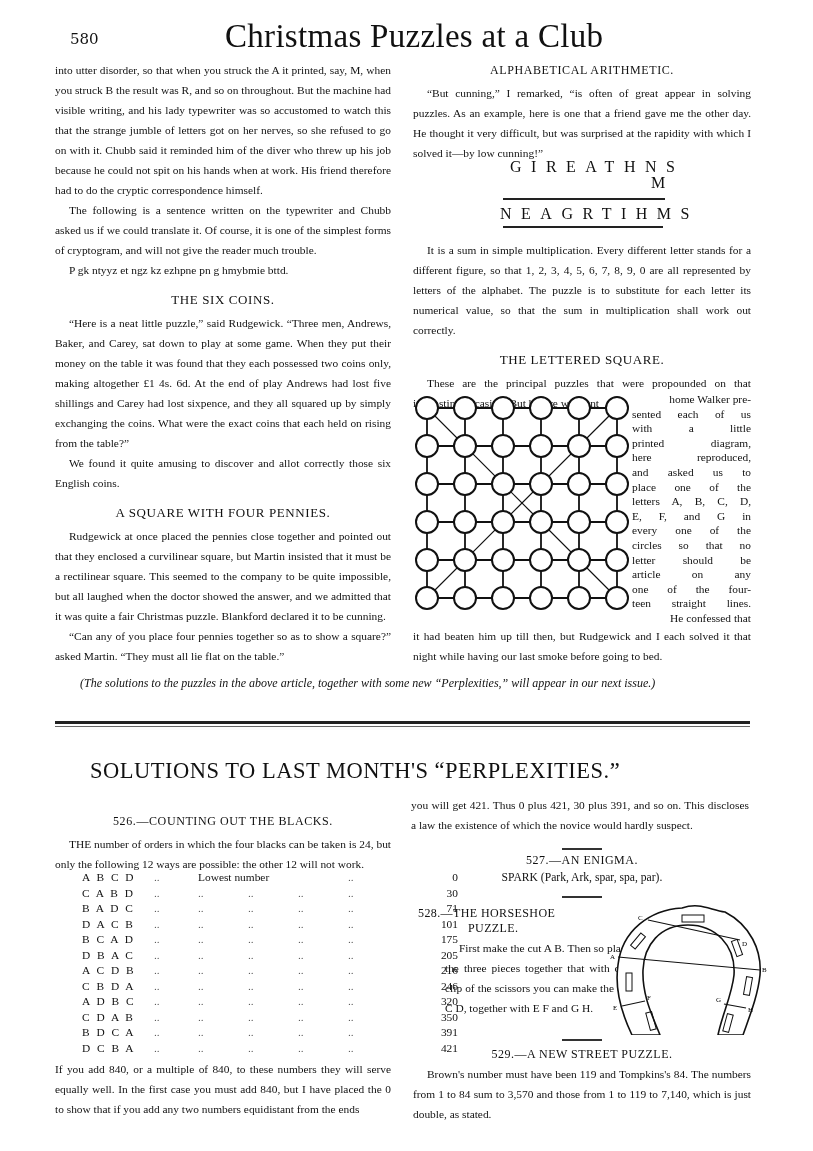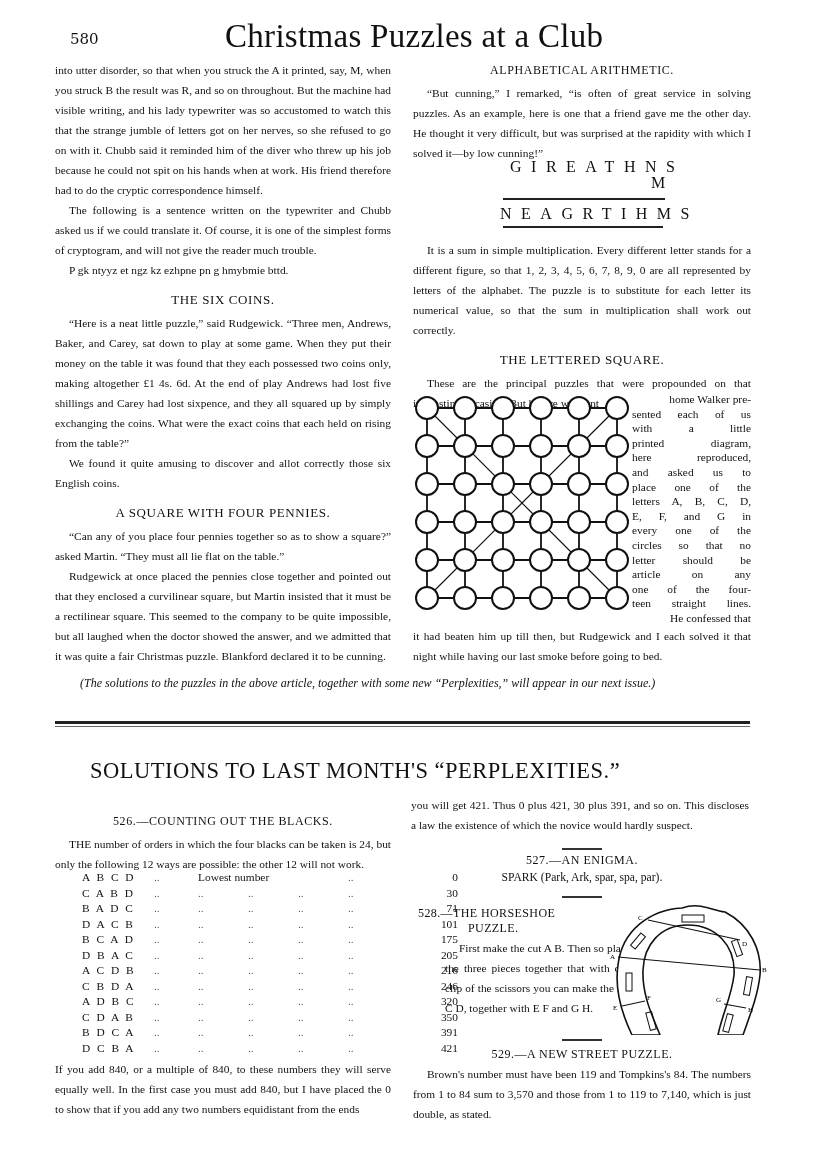--- a/index.html
+++ b/index.html
@@ -34,27 +34,27 @@
 <div class="abs running-title">Christmas Puzzles at a Club</div>
 
 <div class="col" style="left:55px; top:60px; width:336px;">
   <p class="noindent">into utter disorder, so that when you struck the A it printed, say, M, when you struck B the result was R, and so on throughout. But the machine had visible writing, and his lady typewriter was so accustomed to watch this that the strange jumble of letters got on her nerves, so she refused to go on with it. Chubb said it reminded him of the diver who threw up his job because he could not spit on his hands when at work. His friend therefore had to do the cryptic correspondence himself.</p>
   <p>The following is a sentence written on the typewriter and Chubb asked us if we could translate it. Of course, it is one of the simplest forms of cryptogram, and will not give the reader much trouble.</p>
   <p class="cipher">P gk ntyyz et ngz kz ezhpne pn g hmybmie bttd.</p>
   <div class="heading">THE SIX COINS.</div>
   <p>“Here is a neat little puzzle,” said Rudgewick. “Three men, Andrews, Baker, and Carey, sat down to play at some game. When they put their money on the table it was found that they each possessed two coins only, making altogether £1 4s. 6d. At the end of play Andrews had lost five shillings and Carey had lost sixpence, and they all squared up by simply exchanging the coins. What were the exact coins that each held on rising from the table?”</p>
   <p>We found it quite amusing to discover and allot correctly those six English coins.</p>
   <div class="heading">A SQUARE WITH FOUR PENNIES.</div>
+  <p>Rudgewick at once placed the pennies close together and pointed out that they enclosed a curvilinear square, but Martin insisted that it must be a rectilinear square. This seemed to the company to be quite impossible, but all laughed when the doctor showed the answer, and we admitted that it was quite a fair Christmas puzzle. Blankford declared it to be cunning.</p>
   <p>“Can any of you place four pennies together so as to show a square?” asked Martin. “They must all lie flat on the table.”</p>
-  <p>Rudgewick at once placed the pennies close together and pointed out that they enclosed a curvilinear square, but Martin insisted that it must be a rectilinear square. This seemed to the company to be quite impossible, but all laughed when the doctor showed the answer, and we admitted that it was quite a fair Christmas puzzle. Blankford declared it to be cunning.</p>
 </div>
 
 <div class="col" style="left:413px; top:60px; width:338px;">
   <div class="heading sm" style="margin-top:0">ALPHABETICAL ARITHMETIC.</div>
-  <p>“But cunning,” I remarked, “is often of great service in solving puzzles. As an example, here is one that a friend gave me the other day. He thought it very difficult, but was surprised at the rapidity with which I solved it—by low cunning!”</p>
+  <p>“But cunning,” I remarked, “is often of great appear in solving puzzles. As an example, here is one that a friend gave me the other day. He thought it very difficult, but was surprised at the rapidity with which I solved it—by low cunning!”</p>
 </div>
 
 <div class="mult" style="left:510px; top:158px;">GIREATHNS</div>
 <div class="mult" style="left:651px; top:174px;">M</div>
 <div class="rule" style="left:503px; top:198px; width:162px; height:1.5px;"></div>
 <div class="mult" style="left:500px; top:205px;">NEAGRTIHMS</div>
 <div class="rule" style="left:503px; top:226px; width:160px; height:1.5px;"></div>
 
 <div class="col" style="left:413px; top:240px; width:338px;">
   <p>It is a sum in simple multiplication. Every different letter stands for a different figure, so that 1, 2, 3, 4, 5, 6, 7, 8, 9, 0 are all represented by letters of the alphabet. The puzzle is to substitute for each letter its numerical value, so that the sum in multiplication shall work out correctly.</p>

